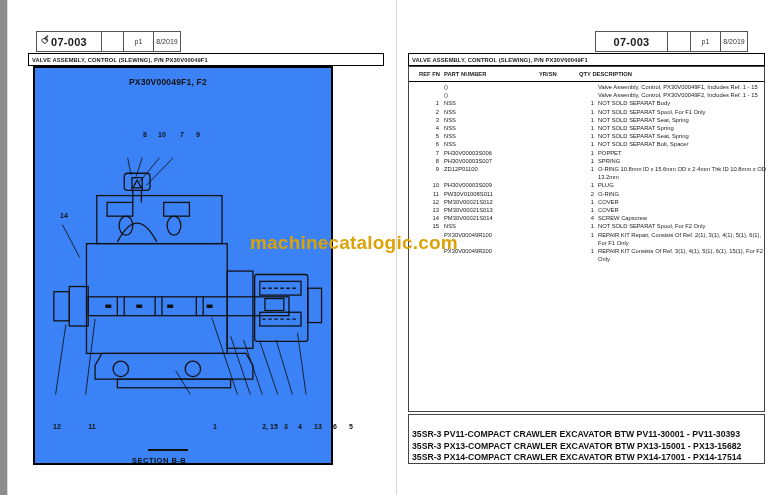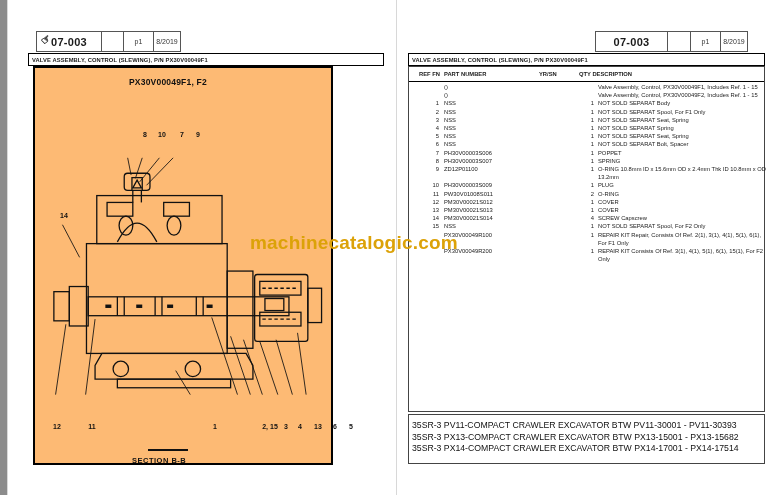--- a/index.html
+++ b/index.html
@@ -20,21 +20,21 @@
   .hdr-small { font-size:7px; color:#333; }
   .hand-icon { position:absolute; left:4px; top:1px; font-size:11px; color:#222;
     transform:rotate(-40deg); pointer-events:none; }
 
   .title-bar { position:absolute; top:53px; height:13px; border:1px solid #000;
     background:#fff; display:flex; align-items:center; padding:0 3px;
     font-size:5.8px; font-weight:bold; letter-spacing:0.1px; }
 
   
   .diagram-box { position:absolute; left:33px; top:66px; width:300px; height:399px;
-    border:2px solid #000; background:#fdba74;padding-left:21px; }
+    border:2px solid #000; background:#3b82f6;padding-left:21px; }
   .diagram-label { position:absolute; left:94px; top:9px; font-size:8.5px; font-weight:bold;
     letter-spacing:0.2px; color:#111; }
   .callout { position:absolute; transform:translate(-50%,-50%); font-size:7px; font-weight:bold;
     color:#111; white-space:nowrap; }
   .section-label { position:absolute; left:97px; top:388px; font-size:7.5px; font-weight:bold;
     letter-spacing:0.5px; color:#111; }
   .section-underline { position:absolute; left:113px; top:381px; width:40px; height:0;
     border-bottom:2px solid #111; }
   .diagram-svg { position:absolute; left:0; top:0; width:100%; height:100%; }
 
@@ -47,22 +47,22 @@
   .col-ref { left:10px; } .col-part { left:35px; } .col-yrsn { left:130px; } .col-qtydesc { left:170px; }
   .rows { position:absolute; left:0; top:16px; width:355px; }
   .prow { display:flex; align-items:flex-start; font-size:5.8px; line-height:8.2px; color:#222; }
   .c-ref  { width:30px; text-align:right; flex:none; }
   .c-part { width:96px; margin-left:5px; flex:none; }
   .c-yrsn { width:40px; flex:none; }
   .c-qty  { width:14px; text-align:right; flex:none; }
   .c-desc { margin-left:4px; width:172px; flex:none; }
 
   .footer-box { position:absolute; left:408px; top:414px; width:357px; height:50px;
-    border:1px solid #444; background:#fff; padding:5px 3px;
-    font-size:8.7px; line-height:11.5px; font-weight:normal; color:#111; }
+    border:1px solid #444; background:#fff; padding:14px 3px;
+    font-size:8.7px; line-height:11.5px; font-weight:bold; color:#111; }
 
   .watermark { position:absolute; left:250px; top:232px; font-size:19px; font-weight:bold;
     letter-spacing:0.2px; white-space:nowrap; z-index:50; }
 </style>
 </head>
 <body>
 
 <div id="screen">
 
   <div class="edge-strip"></div>

